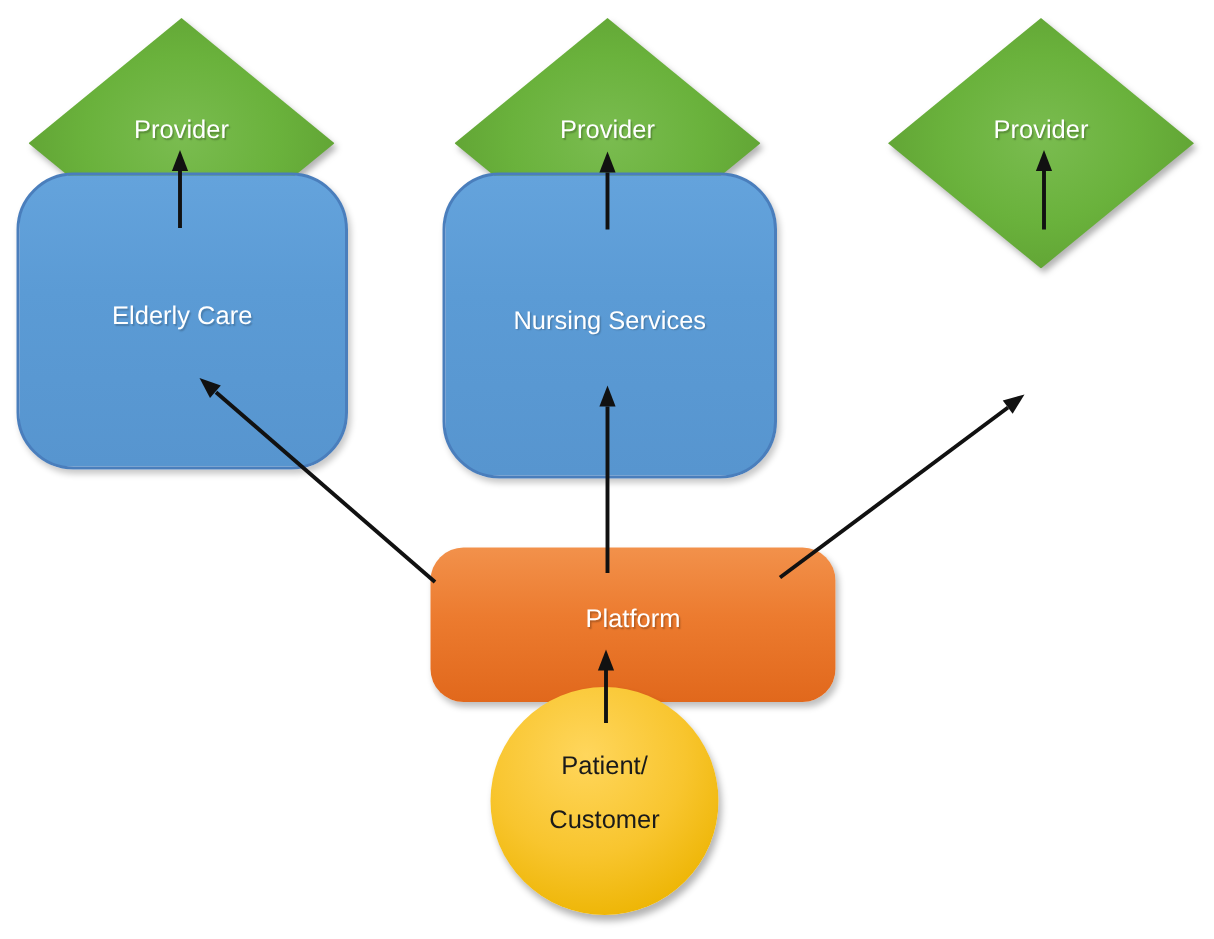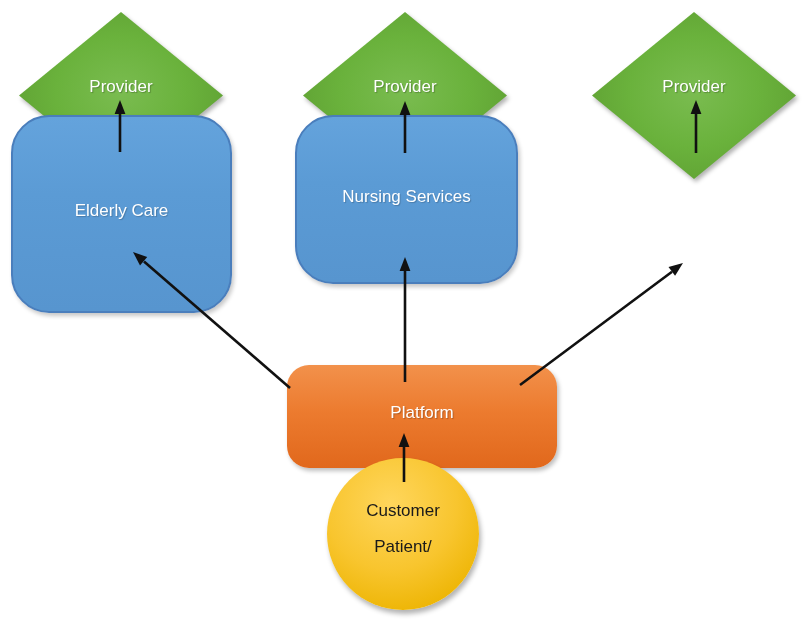--- a/index.html
+++ b/index.html
@@ -58,21 +58,21 @@
     justify-content: center;
     box-sizing: border-box;
   }
   .service-label {
     color: #ffffff;
     font-size: 17px;
     text-shadow: 1px 1px 1px rgba(0,0,0,0.20);
     transform: translateY(-3px);
   }
   .b1 { left: 11px;  top: 115px; width: 221px; height: 198px; }
-  .b2 { left: 295px; top: 115px; width: 223px; height: 169px; }
+  .b2 { left: 295px; top: 115px; width: 223px; height: 204px; }
   .b3 { left: 582px; top: 116px; width: 218px; height: 199px; }
 
   
   .platform-box {
     position: absolute;
     left: 270px; top: 365px;
     width: 270px; height: 103px;
     z-index: 2;
     border-radius: 22px;
     background: linear-gradient(180deg, #f2914b 0%, #ec7b2f 45%, #e1681c 100%);
@@ -151,22 +151,22 @@
   </div>
   <div class="service-box b2">
     <span class="service-label">Nursing Services</span>
   </div>
 
   <div class="platform-box">
     <span class="platform-label">Platform</span>
   </div>
 
   <div class="customer-circle">
+    <span class="customer-line">Patient/</span>
     <span class="customer-line">Customer</span>
-    <span class="customer-line">Patient/</span>
   </div>
 
   <svg class="arrows-svg" width="809" height="626" viewBox="0 0 809 626">
 
     <g>
       <line x1="404" y1="482" x2="404" y2="445"></line>
       <polygon points="404,433 398.6,447 409.4,447"></polygon>
     </g>
 
     <g>

